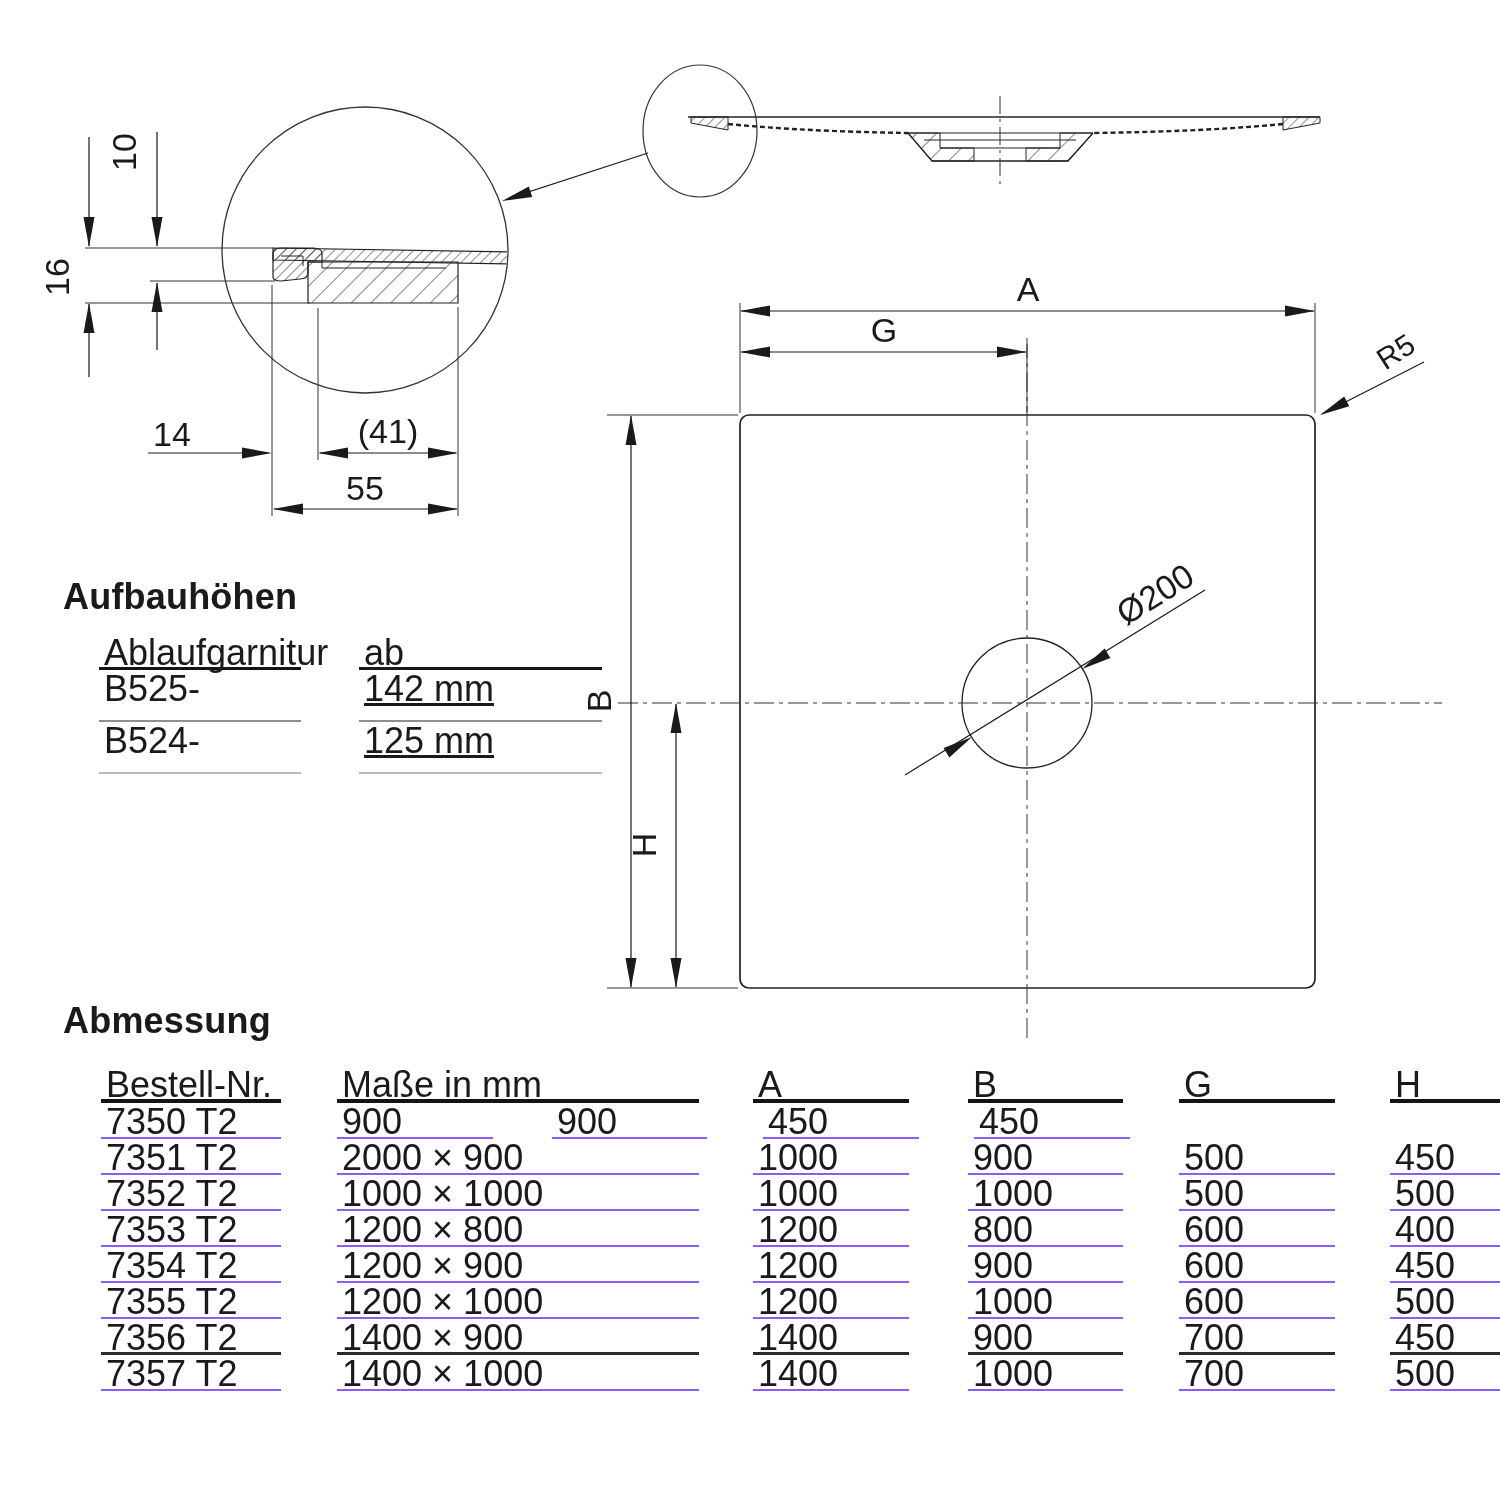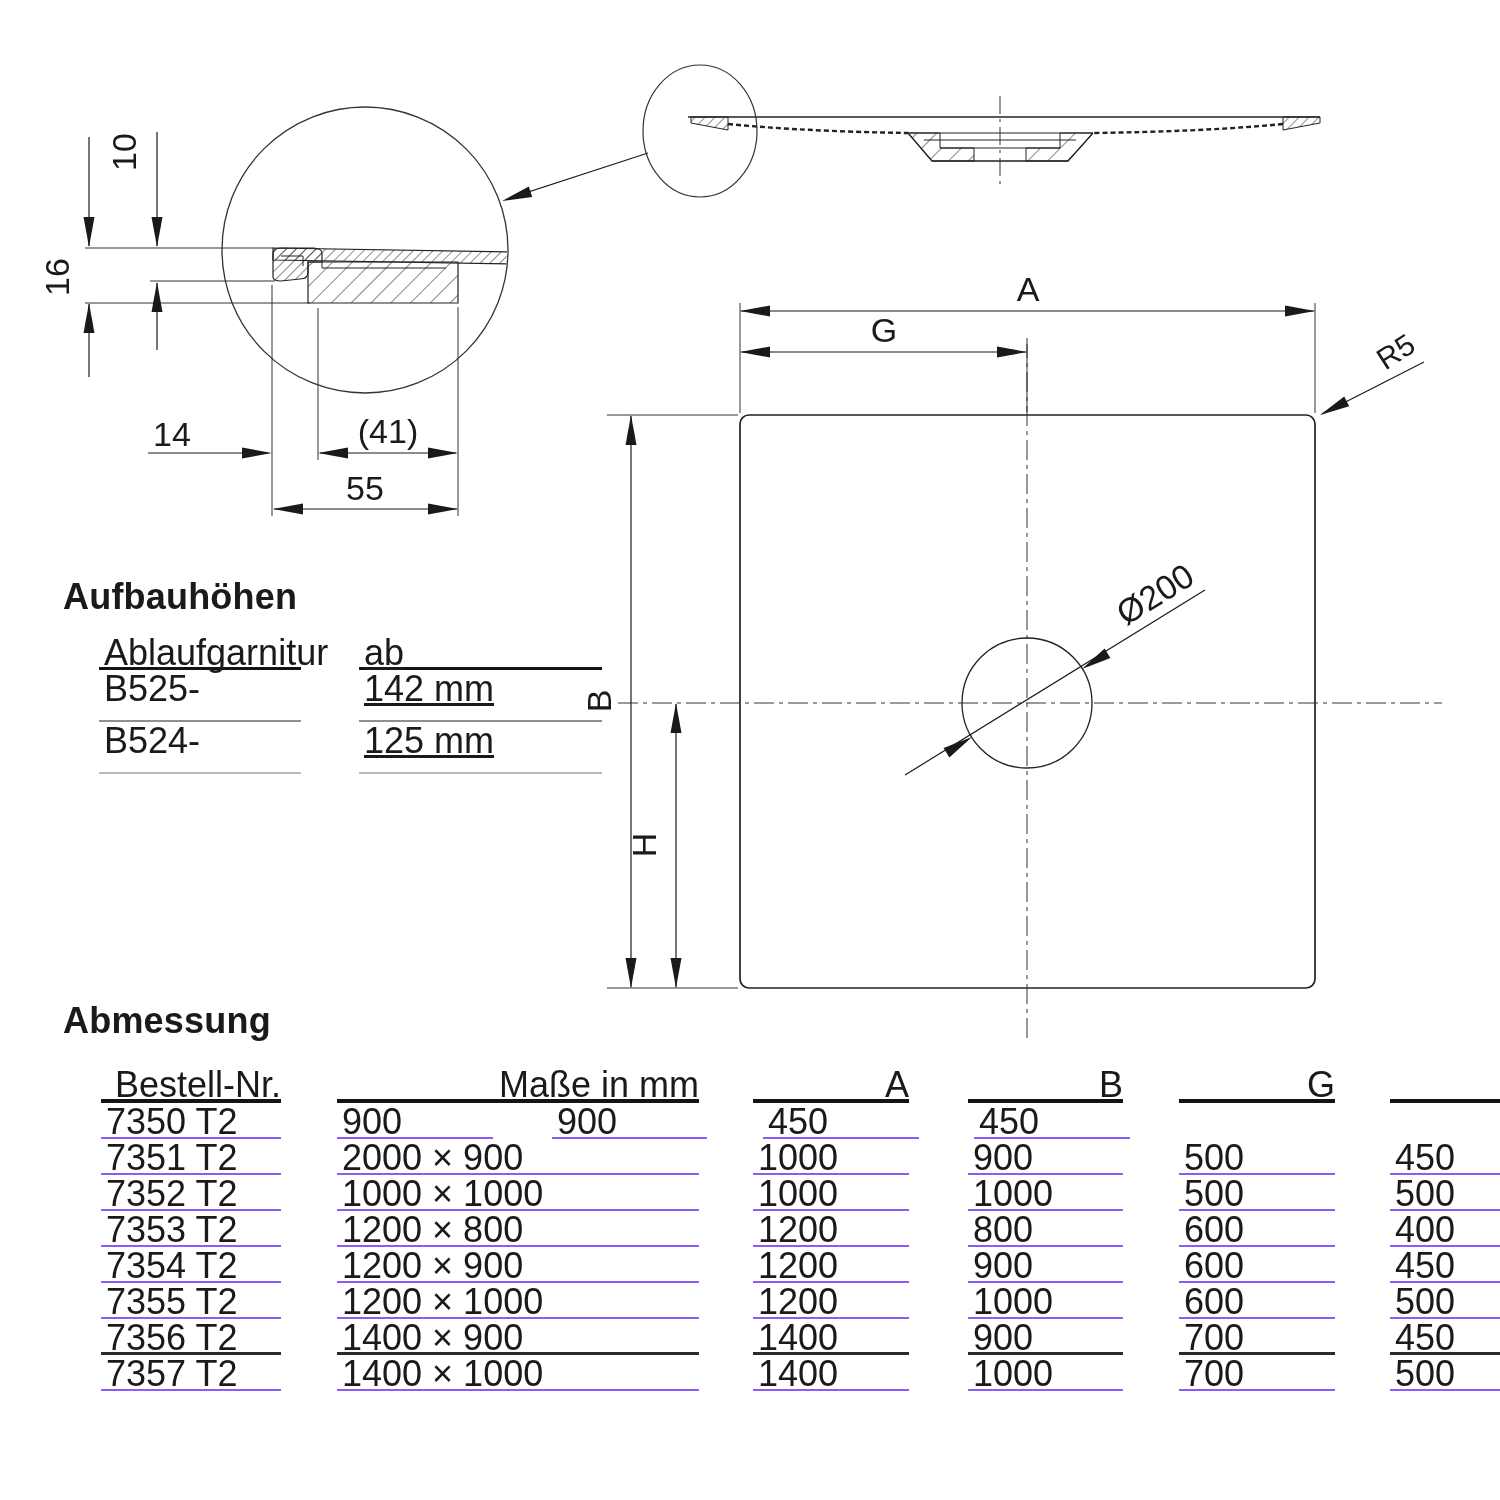--- a/index.html
+++ b/index.html
@@ -25,21 +25,21 @@
   #tbl-aufbau .r1 .cell{border-bottom:2px solid #b9b9b9;}
 
   
   #tbl-abm{position:absolute;left:65px;top:1072px;}
   #tbl-abm .c0{width:180px;margin-right:20px;}
   #tbl-abm .c1{width:362px;margin-right:18px;}
   #tbl-abm .c2{width:156px;margin-right:23px;}
   #tbl-abm .c3{width:155px;margin-right:20px;}
   #tbl-abm .c4{width:156px;margin-right:19px;}
   #tbl-abm .c5{width:156px;}
-  #tbl-abm .head .cell{height:31px;line-height:26px;border-bottom:4px solid #141414;font-weight:500;text-align:right;}
+  #tbl-abm .head .cell{height:31px;line-height:26px;border-bottom:4px solid #141414;font-weight:500;}
   #tbl-abm .r .cell{height:36px;line-height:37px;border-bottom:2px solid #8b5cf6;}
   #tbl-abm .r6 .cell{border-bottom:3px solid #2b2b2b;}
 </style>
 </head>
 <body>
 
 <div id="page">
 
   <svg width="1500" height="1040" viewBox="0 0 1500 1040">
     <defs>

